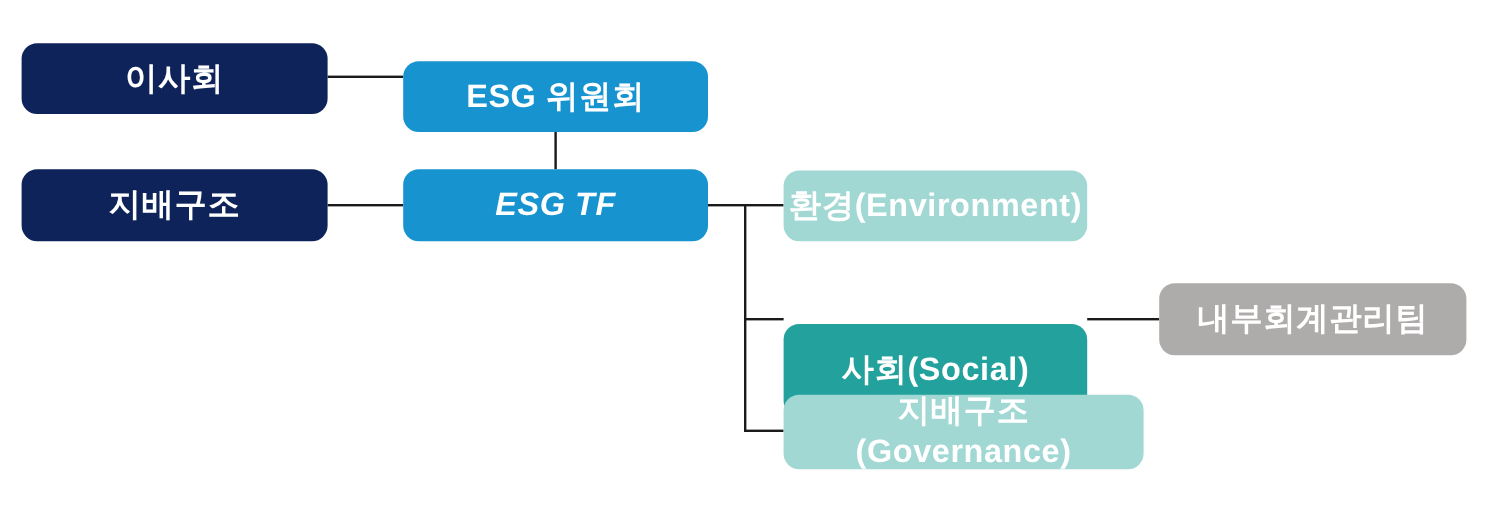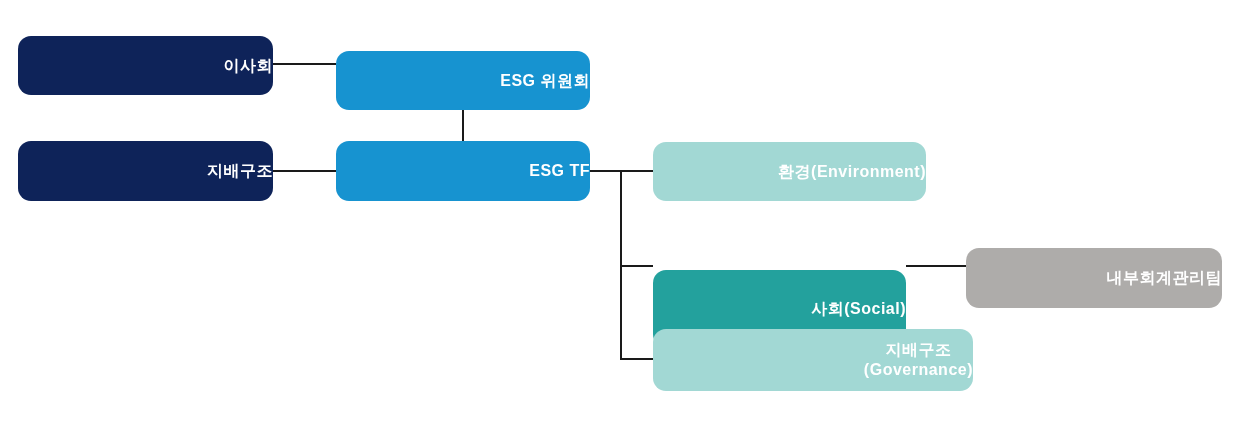--- a/index.html
+++ b/index.html
@@ -12,43 +12,43 @@
     position: relative;
     width: 1246px;
     height: 437px;
     background: var(--background, #ffffff);
     overflow: hidden;
   }
   .node {
     position: absolute;
     display: flex;
     align-items: center;
-    justify-content: flex-end;
+    justify-content: center;
     border-radius: 13px;
     color: var(--text, #ffffff);
-    font-size: 16px;
+    font-size: 27px;
     font-weight: bold;
     text-align: center;
     letter-spacing: 0.5px;
     line-height: 1.25;
   }
   .node .label { white-space: pre-line; }
   .navy  { background: var(--navy,  #0e2359); }
   .blue  { background: var(--blue,  #1793d0); }
-  .lteal { background: var(--light-teal, #a2d8d4); padding-left: 20px; }
+  .lteal { background: var(--light-teal, #a2d8d4); }
   .teal  { background: var(--teal,  #23a19d); }
   .gray  { background: var(--gray,  #aeacaa); }
 
   .n-board        { left: 18px;  top: 36px;  width: 255px; height: 59px; }
   .n-committee    { left: 336px; top: 51px;  width: 254px; height: 59px; }
   .n-ceo          { left: 18px;  top: 141px; width: 255px; height: 60px; }
-  .n-tf           { left: 336px; top: 141px; width: 254px; height: 60px; }
+  .n-tf           { left: 336px; top: 141px; width: 254px; height: 60px; font-style: italic; }
   .n-environment  { left: 653px; top: 142px; width: 253px; height: 59px; }
   .n-social       { left: 653px; top: 236px; width: 253px; height: 77px; margin-top: 34px; }
-  .n-internal     { left: 966px; top: 236px; width: 256px; height: 60px; margin-top: 12px; }
+  .n-internal     { left: 966px; top: 236px; width: 256px; height: 60px; }
   .n-governance   { left: 653px; top: 329px; width: 300px; height: 62px; }
 
   .connector {
     position: absolute;
     background: var(--line, #1a1a1a);
   }
   .c-board-committee { left: 273px; top: 63px;  width: 63px; height: 2px; }
   .c-committee-tf    { left: 462px; top: 95px;  width: 2px;  height: 46px; }
   .c-ceo-tf          { left: 273px; top: 170px; width: 63px; height: 2px; }
   .c-tf-environment  { left: 590px; top: 170px; width: 63px; height: 2px; }

